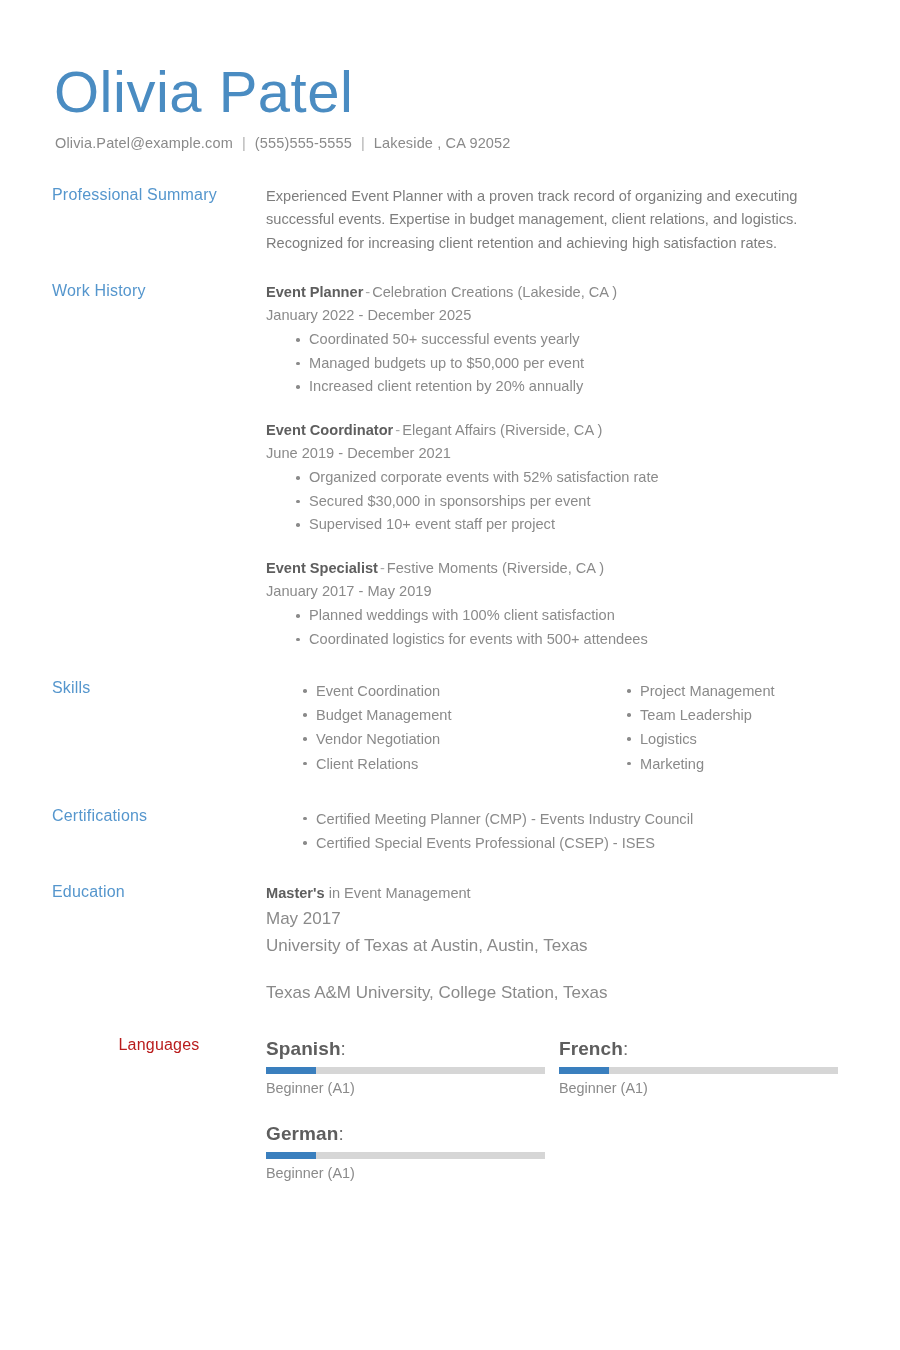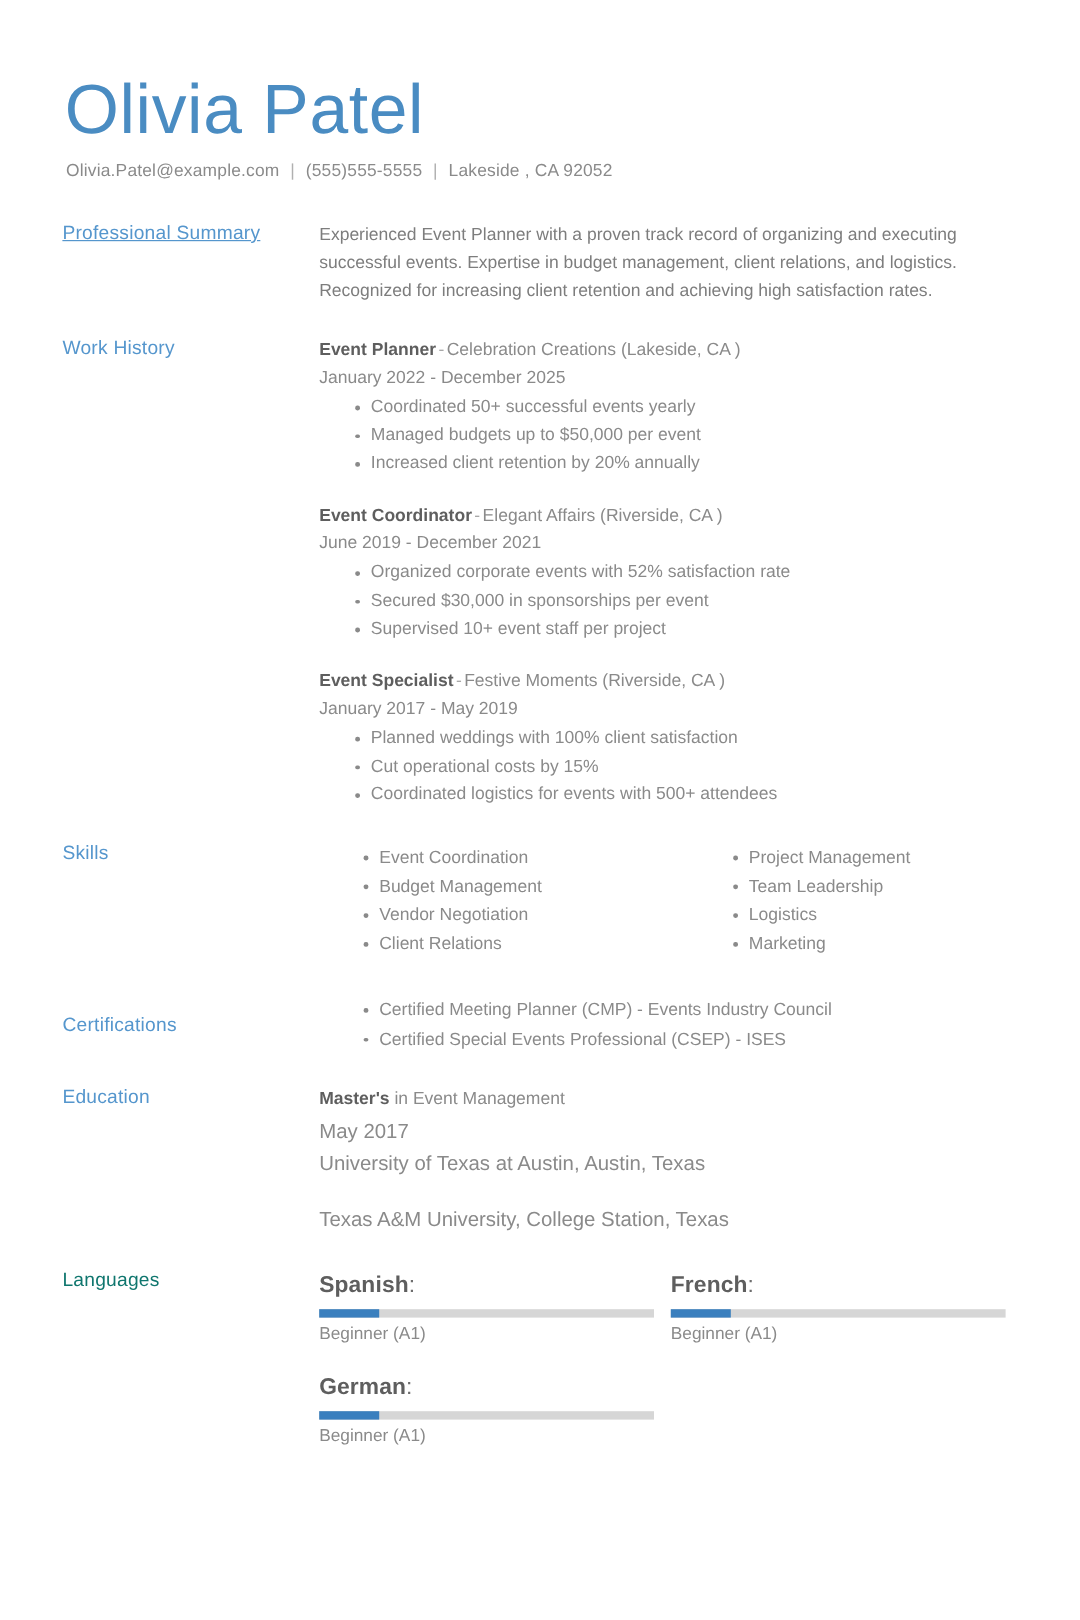--- a/index.html
+++ b/index.html
@@ -126,21 +126,21 @@
     top: 10px;
     width: 3.6px;
     height: 3.6px;
     border-radius: 50%;
     background: #8a8a8a;
   }
 
   
   .skills-cols {
     display: flex;
-    gap: 0;
+    gap: 16px;
   }
   .skills-col { width: 310px; flex: 0 0 310px; }
   .skills-col ul.bullets { padding-left: 37px; }
   .skills-col.right ul.bullets { padding-left: 35px; }
   .skills-col ul.bullets li { line-height: 1.65; }
 
   
   #certs-section ul.bullets { padding-left: 37px; }
   #certs-section ul.bullets li { line-height: 1.68; }
 
@@ -203,21 +203,21 @@
 <div class="page">
 
   <div>
     <div class="name" style="color: rgb(74, 140, 194);">Olivia Patel</div>
     <div class="contact">
       <span>Olivia.Patel@example.com</span><span class="sep">|</span><span>(555)555-5555</span><span class="sep">|</span><span>Lakeside , CA 92052</span>
     </div>
   </div>
 
   <div class="section" id="summary-section">
-    <div class="section-label" style="color: rgb(85, 150, 205); text-decoration: underline;">Professional Summary</div>
+    <div class="section-label" style="color: rgb(85, 150, 205);">Professional Summary</div>
     <div class="section-body">
       <p class="summary-text">Experienced Event Planner with a proven track record of organizing and executing successful events. Expertise in budget management, client relations, and logistics. Recognized for increasing client retention and achieving high satisfaction rates.</p>
     </div>
   </div>
 
   <div class="section" id="work-section">
     <div class="section-label" style="color: rgb(85, 150, 205);">Work History</div>
     <div class="section-body">
 
       <div class="job">
@@ -244,21 +244,20 @@
         </ul>
       </div>
 
       <div class="job">
         <div class="job-line">
           <span class="job-title">Event Specialist</span><span class="job-dash">-</span><span class="job-company">Festive Moments (Riverside, CA )</span>
         </div>
         <div class="job-dates">January 2017 - May 2019</div>
         <ul class="bullets">
           <li>Planned weddings with 100% client satisfaction</li>
-          <li>Cut operational costs by 15%</li>
           <li>Coordinated logistics for events with 500+ attendees</li>
         </ul>
       </div>
 
     </div>
   </div>
 
   <div class="section" id="skills-section">
     <div class="section-label" style="color: rgb(85, 150, 205);">Skills</div>
     <div class="section-body">
@@ -277,21 +276,21 @@
             <li>Team Leadership</li>
             <li>Logistics</li>
             <li>Marketing</li>
           </ul>
         </div>
       </div>
     </div>
   </div>
 
   <div class="section" id="certs-section">
-    <div class="section-label" style="color: rgb(85, 150, 205); margin-top: 16px;">Certifications</div>
+    <div class="section-label" style="color: rgb(85, 150, 205);">Certifications</div>
     <div class="section-body">
       <ul class="bullets">
         <li>Certified Meeting Planner (CMP) - Events Industry Council</li>
         <li>Certified Special Events Professional (CSEP) - ISES</li>
       </ul>
     </div>
   </div>
 
   <div class="section" id="education-section">
     <div class="section-label" style="color: rgb(85, 150, 205);">Education</div>
@@ -306,21 +305,21 @@
       </div>
 
       <div class="edu-entry">
         <div class="edu-school">Texas A&amp;M University, College Station, Texas</div>
       </div>
 
     </div>
   </div>
 
   <div class="section" id="languages-section">
-    <div class="section-label" style="color: #0f766e;">Languages</div>
+    <div class="section-label" style="color: #b91c1c; text-align: center;">Languages</div>
     <div class="section-body">
       <div class="lang-grid">
 
         <div class="lang-item">
           <div class="lang-name">
             <span>Spanish</span><span class="colon">:</span>
           </div>
           <div class="lang-bar" style="background: rgb(214, 214, 214);">
             <div class="fill" style="width: 18%; background: rgb(58, 127, 190);"></div>
           </div>

